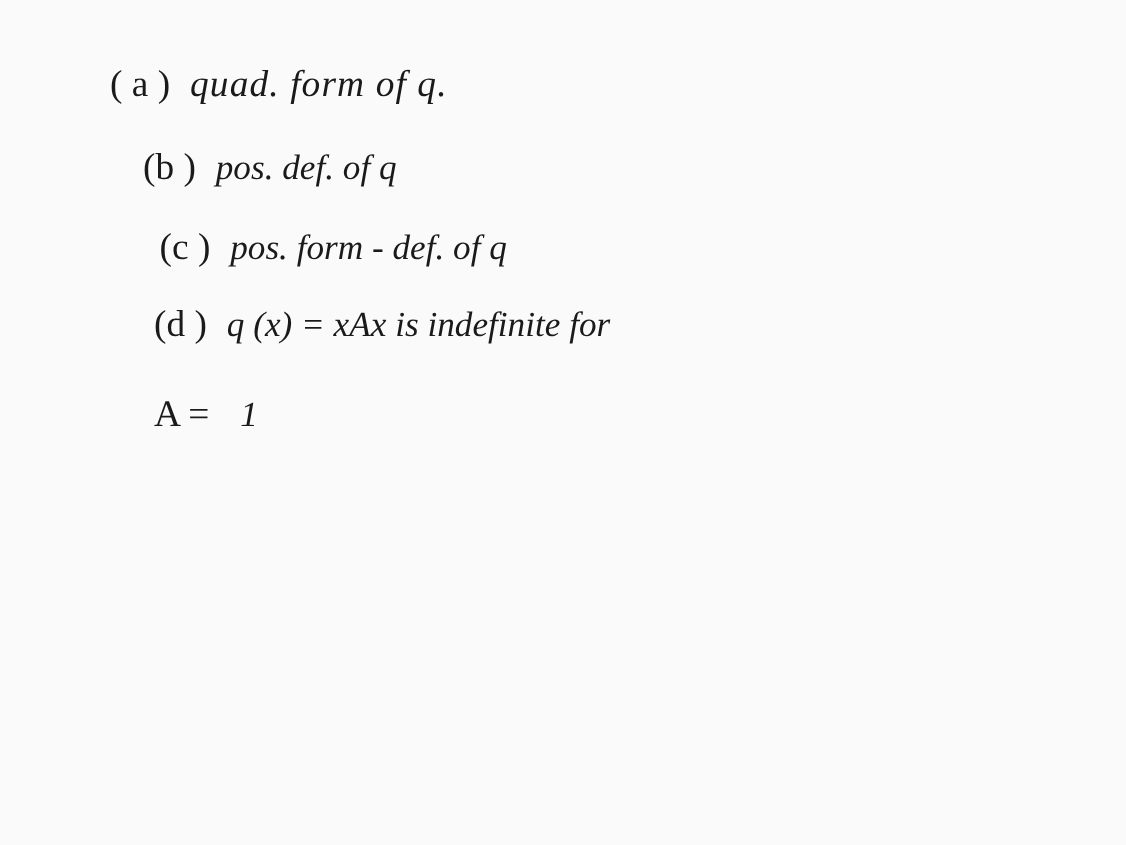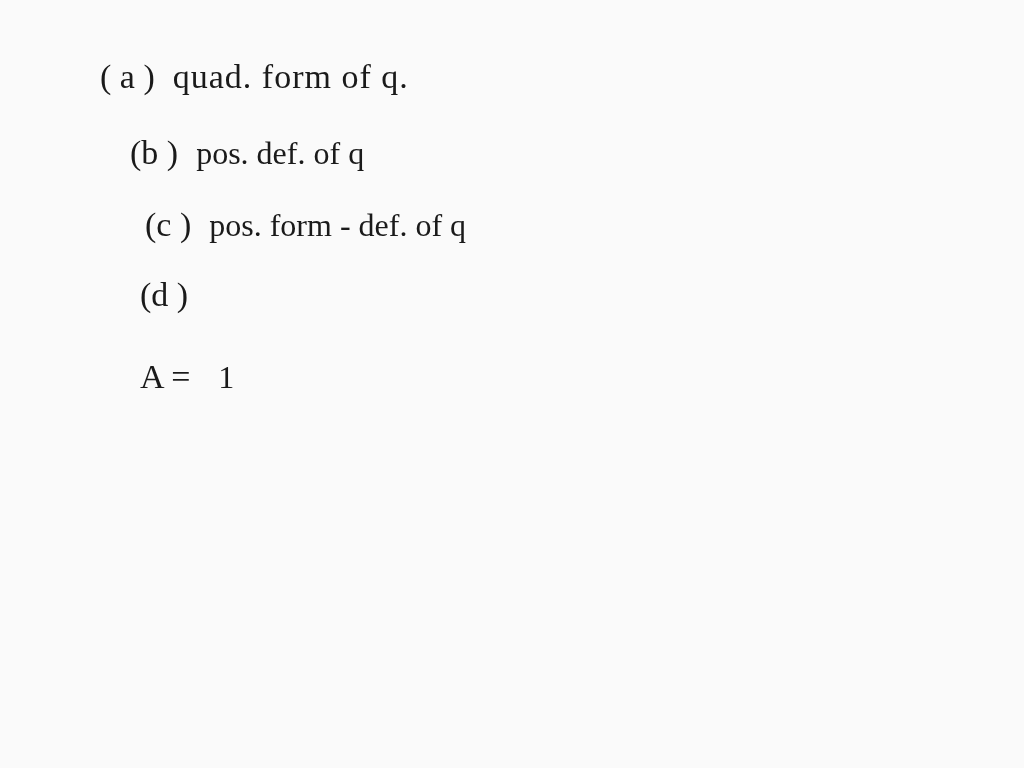--- a/index.html
+++ b/index.html
@@ -67,20 +67,21 @@
       margin-bottom: 0;
     }
 
     .label {
       font-size: 34px;
       font-weight: normal;
     }
 
     .content {
       margin-left: 18px;
+      font-style: italic;
     }
 
     
     .part-a { letter-spacing: 1px; }
 
   </style>
 </head>
 <body>
 
 <div class="page">
@@ -95,20 +96,21 @@
     <span class="content">pos.  def.  of  q</span>
   </div>
 
   <div class="line line-c handwritten">
     <span class="label">(c )</span>
     <span class="content">pos.   form - def.  of  q</span>
   </div>
 
   <div class="line line-d handwritten">
     <span class="label">(d )</span>
+    <span class="content">q (x) = xAx  is  indefinite for</span>
   </div>
 
   <div class="line line-e handwritten">
     <span class="label">A =</span>
     <span class="content" style="margin-left: 28px;">1</span>
   </div>
 
 </div>
 
 </body></html>

